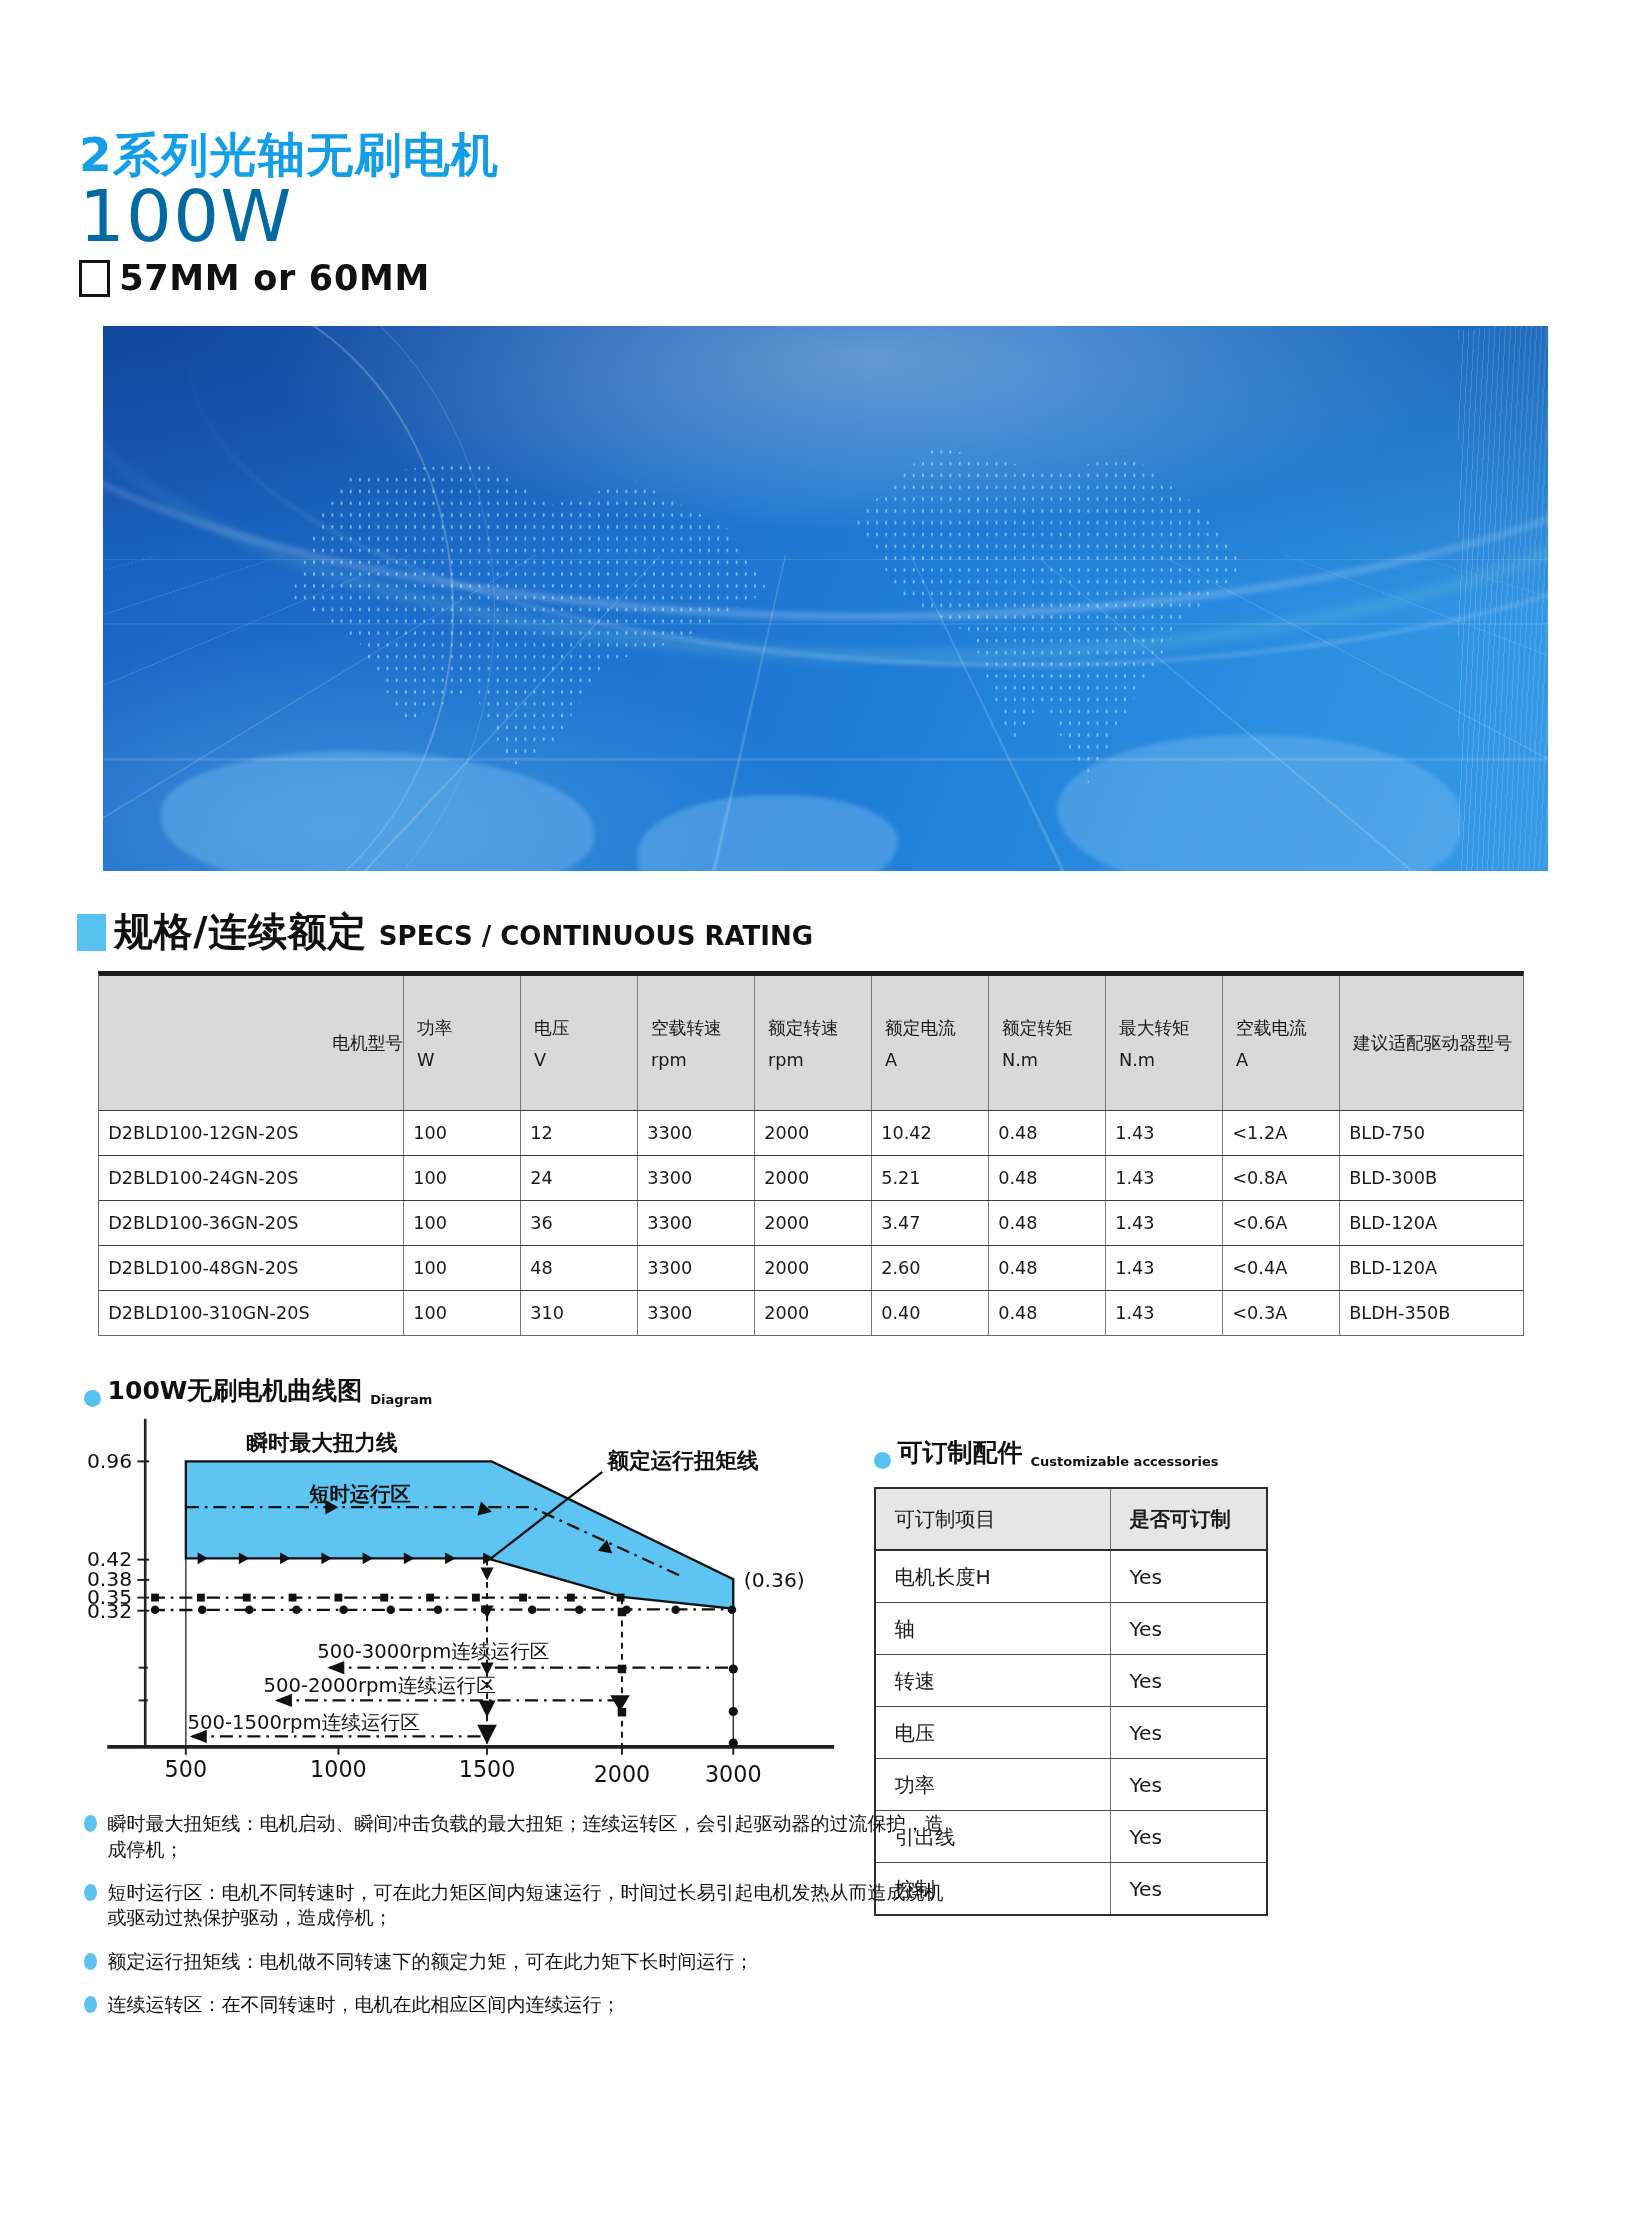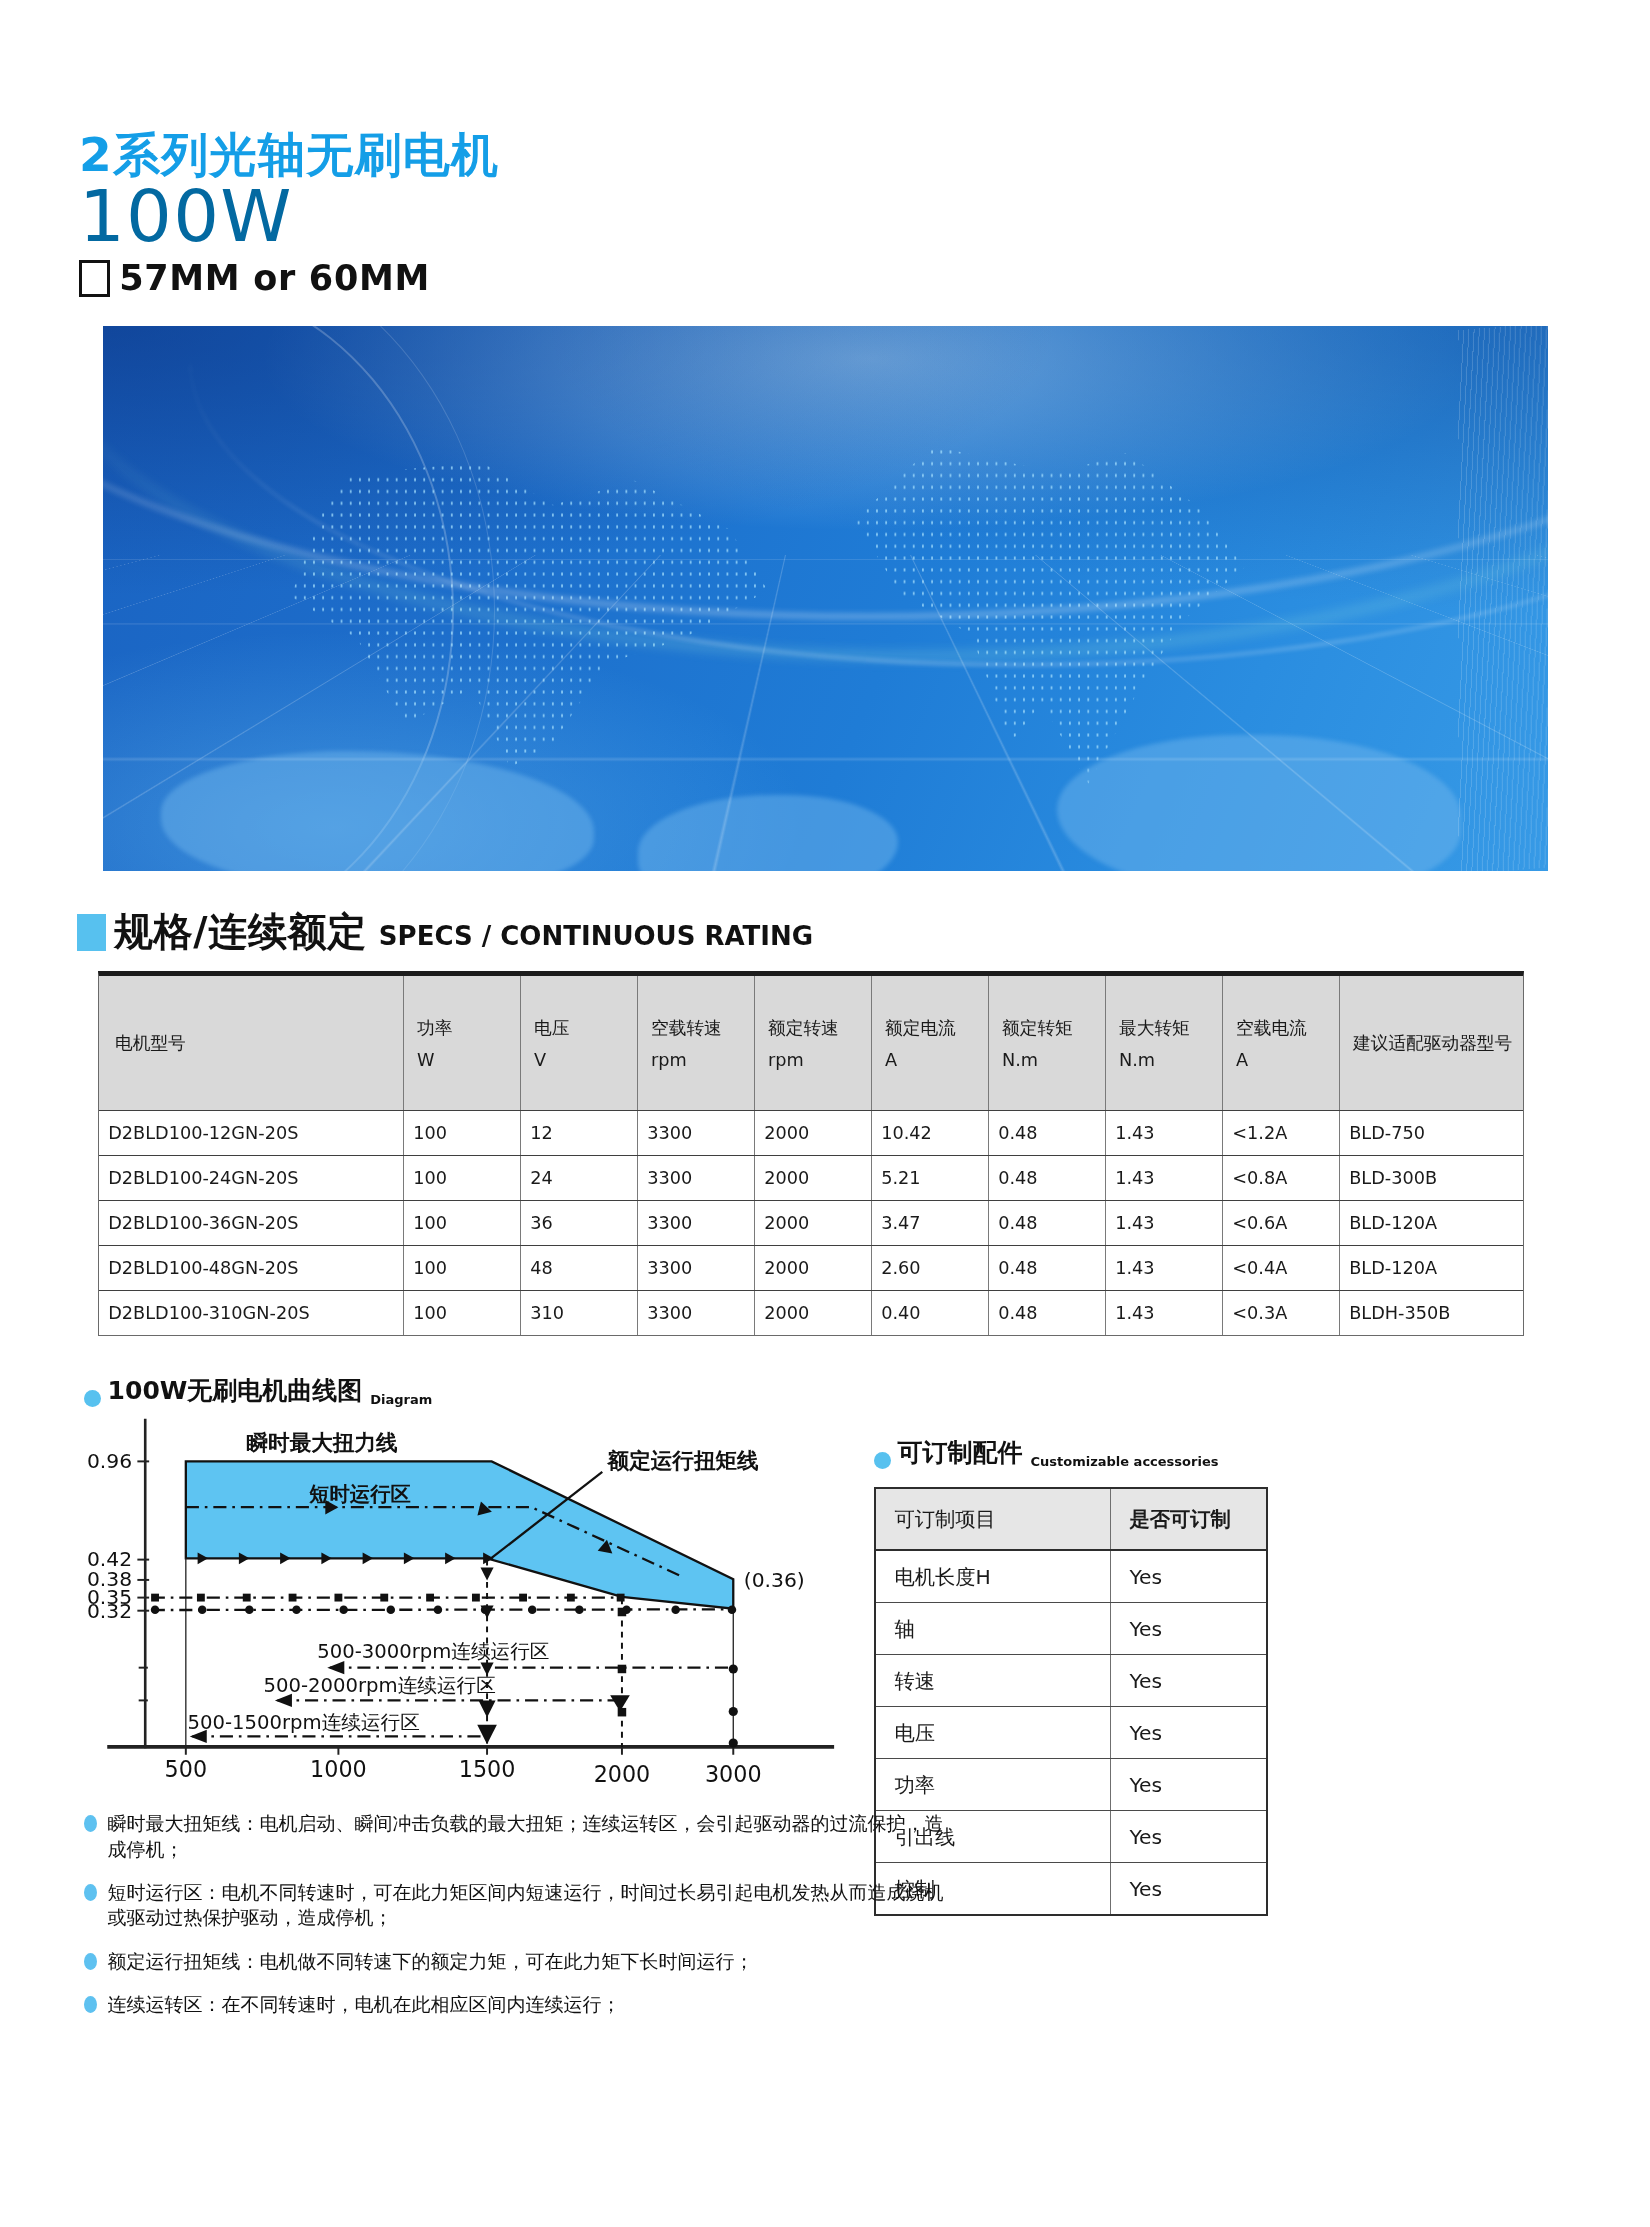--- a/index.html
+++ b/index.html
@@ -63,21 +63,21 @@
   .sub-cn{font-size:25px;font-weight:bold;color:#111;}
   .sub-en{font-size:13px;font-weight:bold;color:#111;margin-left:7.9px;margin-top:3.9px;}
 
   
   .spec-table{position:absolute;left:98px;top:971px;width:1426px;
     --spec-cols:305px 117px 117px 117px 117px 117px 117px 117px 117px 1fr;
     border:1.3px solid #6a6a6a;border-top:5.2px solid #1c1c1c;box-sizing:border-box;font-size:17.7px;}
   .sp-head{display:grid;grid-template-columns:var(--spec-cols);background:#d9d9d9;height:134px;}
   .sp-hc{display:flex;flex-direction:column;justify-content:center;gap:10.5px;padding-left:13px;border-right:1.3px solid #7a7a7a;box-sizing:border-box;}
   .sp-hc:last-child{border-right:none;}
-  .sp-hc.c0{align-items:flex-start;padding-left:16px;}
+  .sp-hc.c0{align-items:flex-end;padding-left:16px;}
   .spec-table .t-row{display:grid;grid-template-columns:var(--spec-cols);height:44px;border-top:1.3px solid #3f3f3f;}
   .spec-table .t-cell{display:flex;align-items:center;padding-left:9.2px;border-right:1.3px solid #7a7a7a;box-sizing:border-box;overflow:hidden;}
   .spec-table .t-cell:last-child{border-right:none;}
 
   
   .acc-table{position:absolute;left:874px;top:1487px;width:394px;--acc-cols:235px 1fr;
     border:2px solid #2d2d2d;box-sizing:border-box;font-size:20.3px;}
   .acc-head{display:grid;grid-template-columns:var(--acc-cols);background:#e6e6e6;height:60px;border-bottom:2px solid #2d2d2d;}
   .acc-hc{display:flex;align-items:center;padding-left:18.4px;border-right:1.3px solid #6f6f6f;box-sizing:border-box;}
   .acc-hc:last-child{border-right:none;font-weight:bold;}

